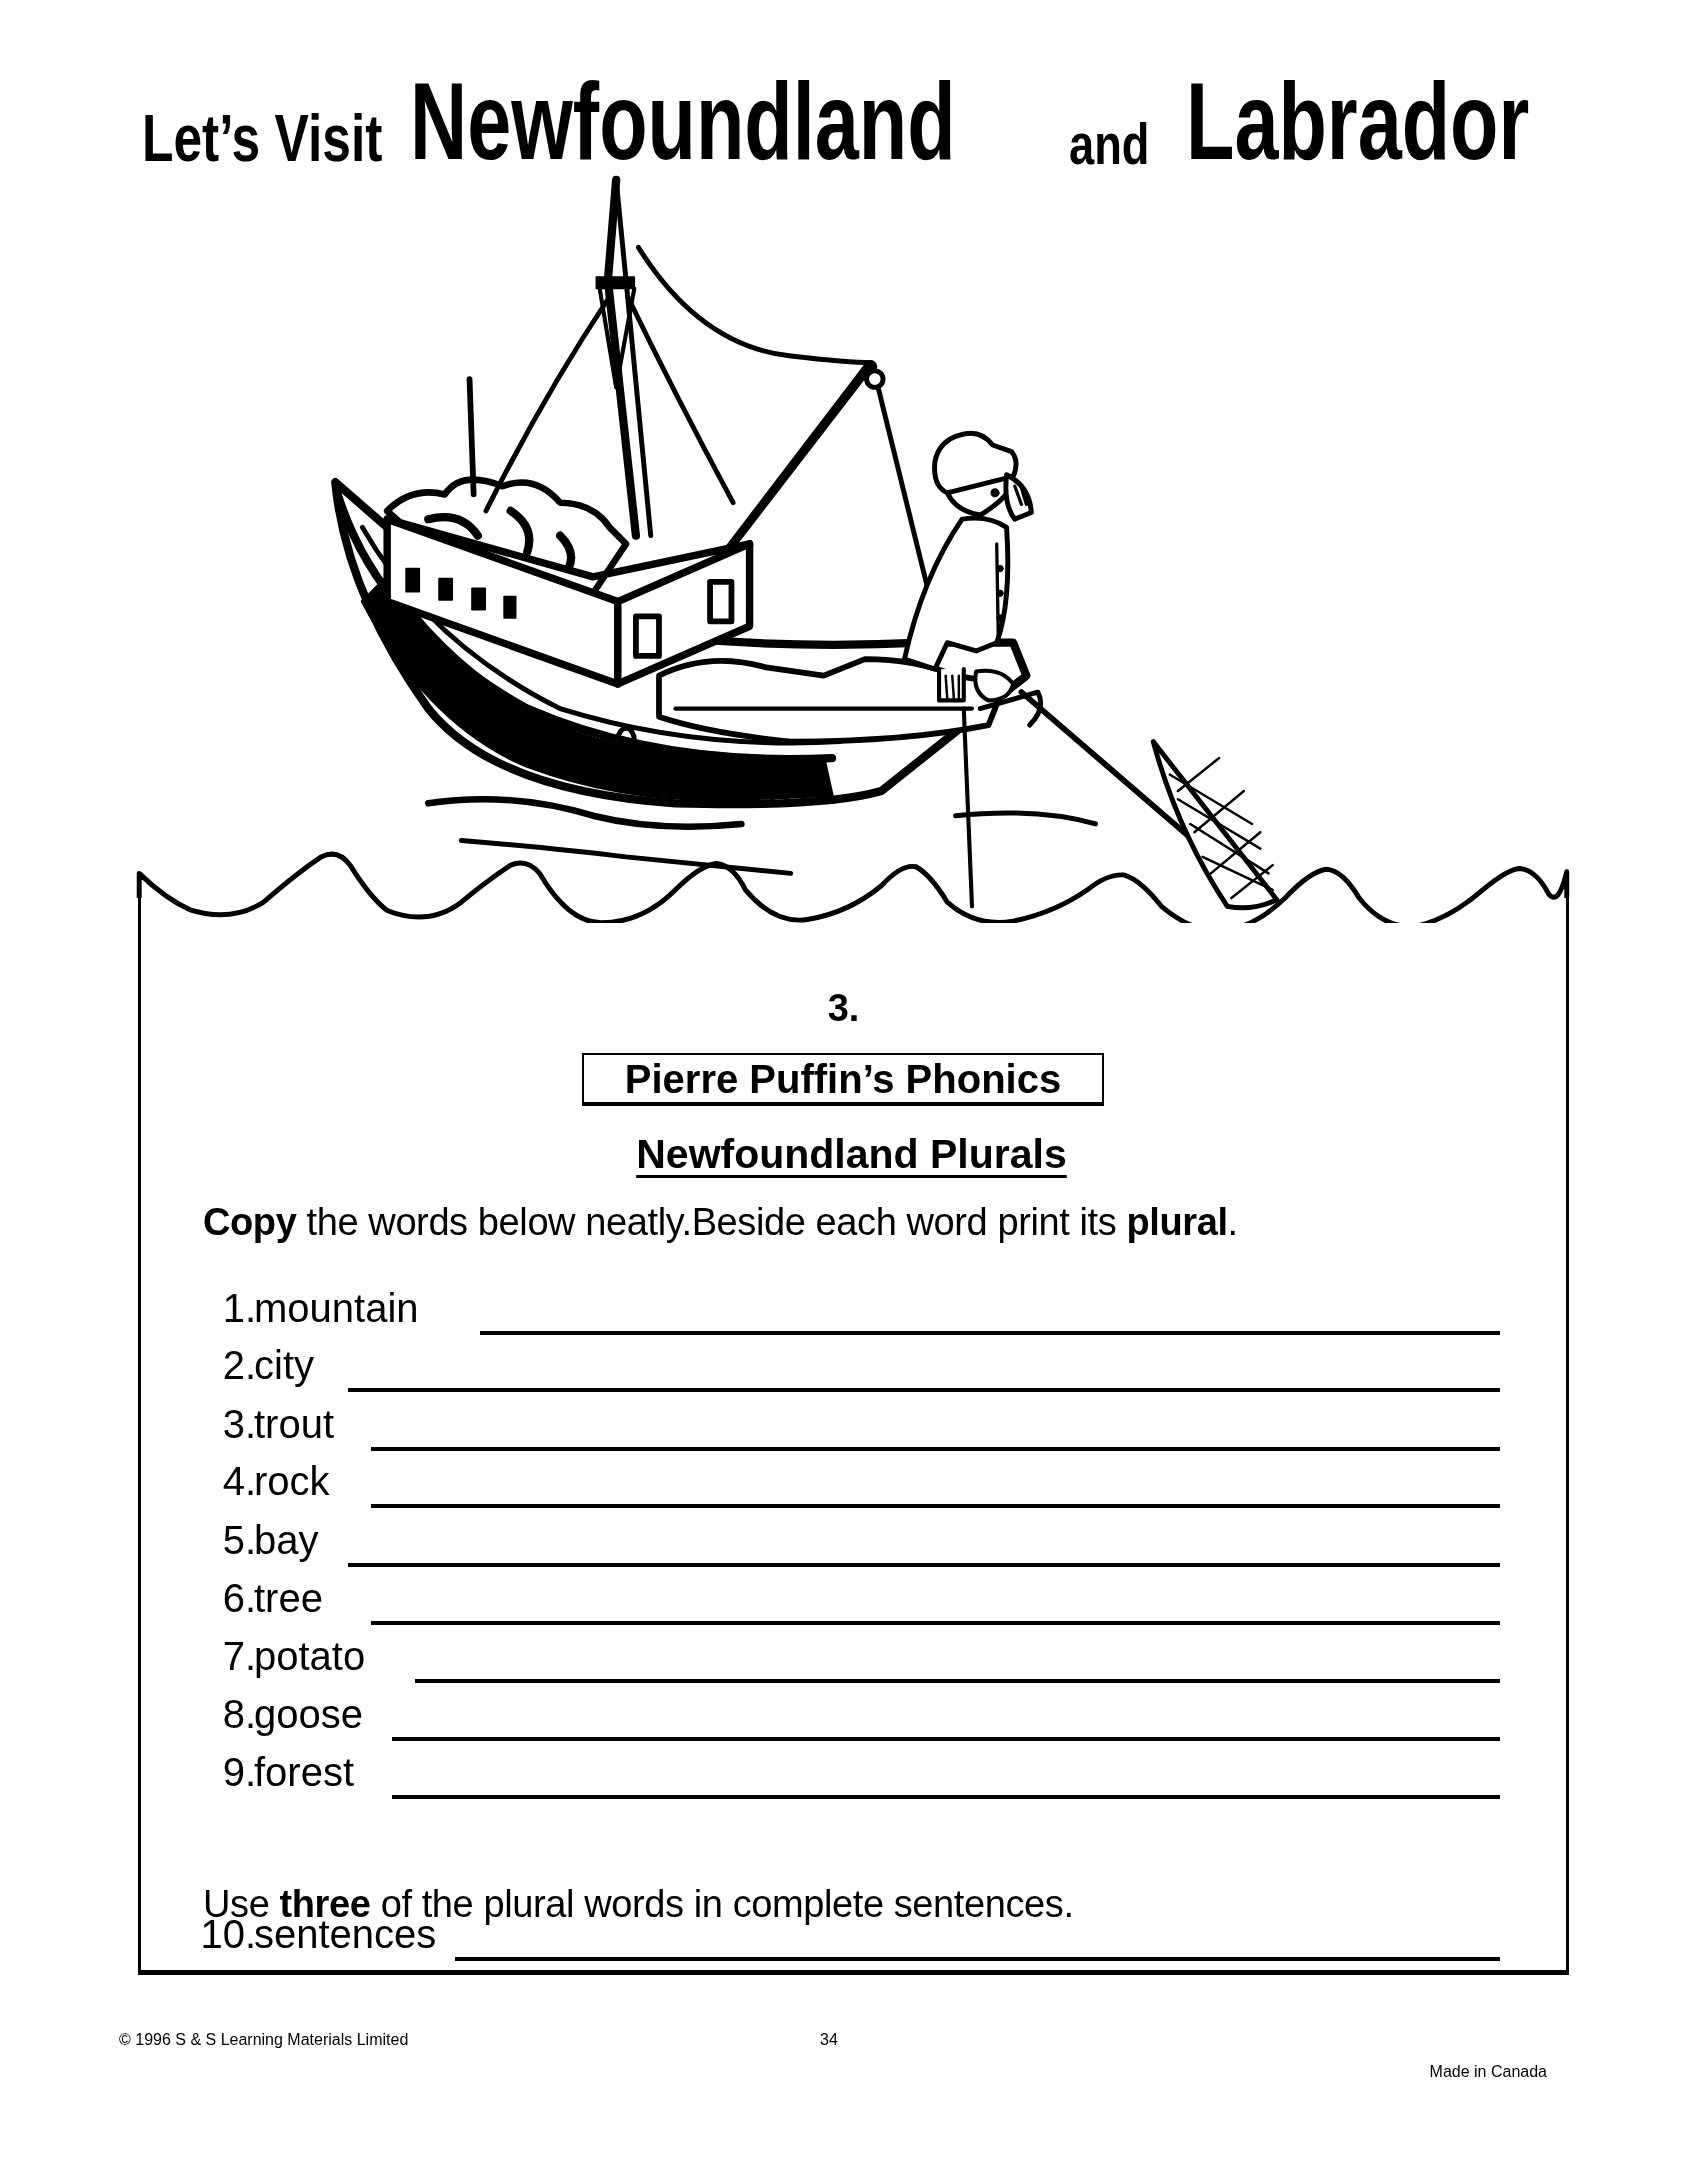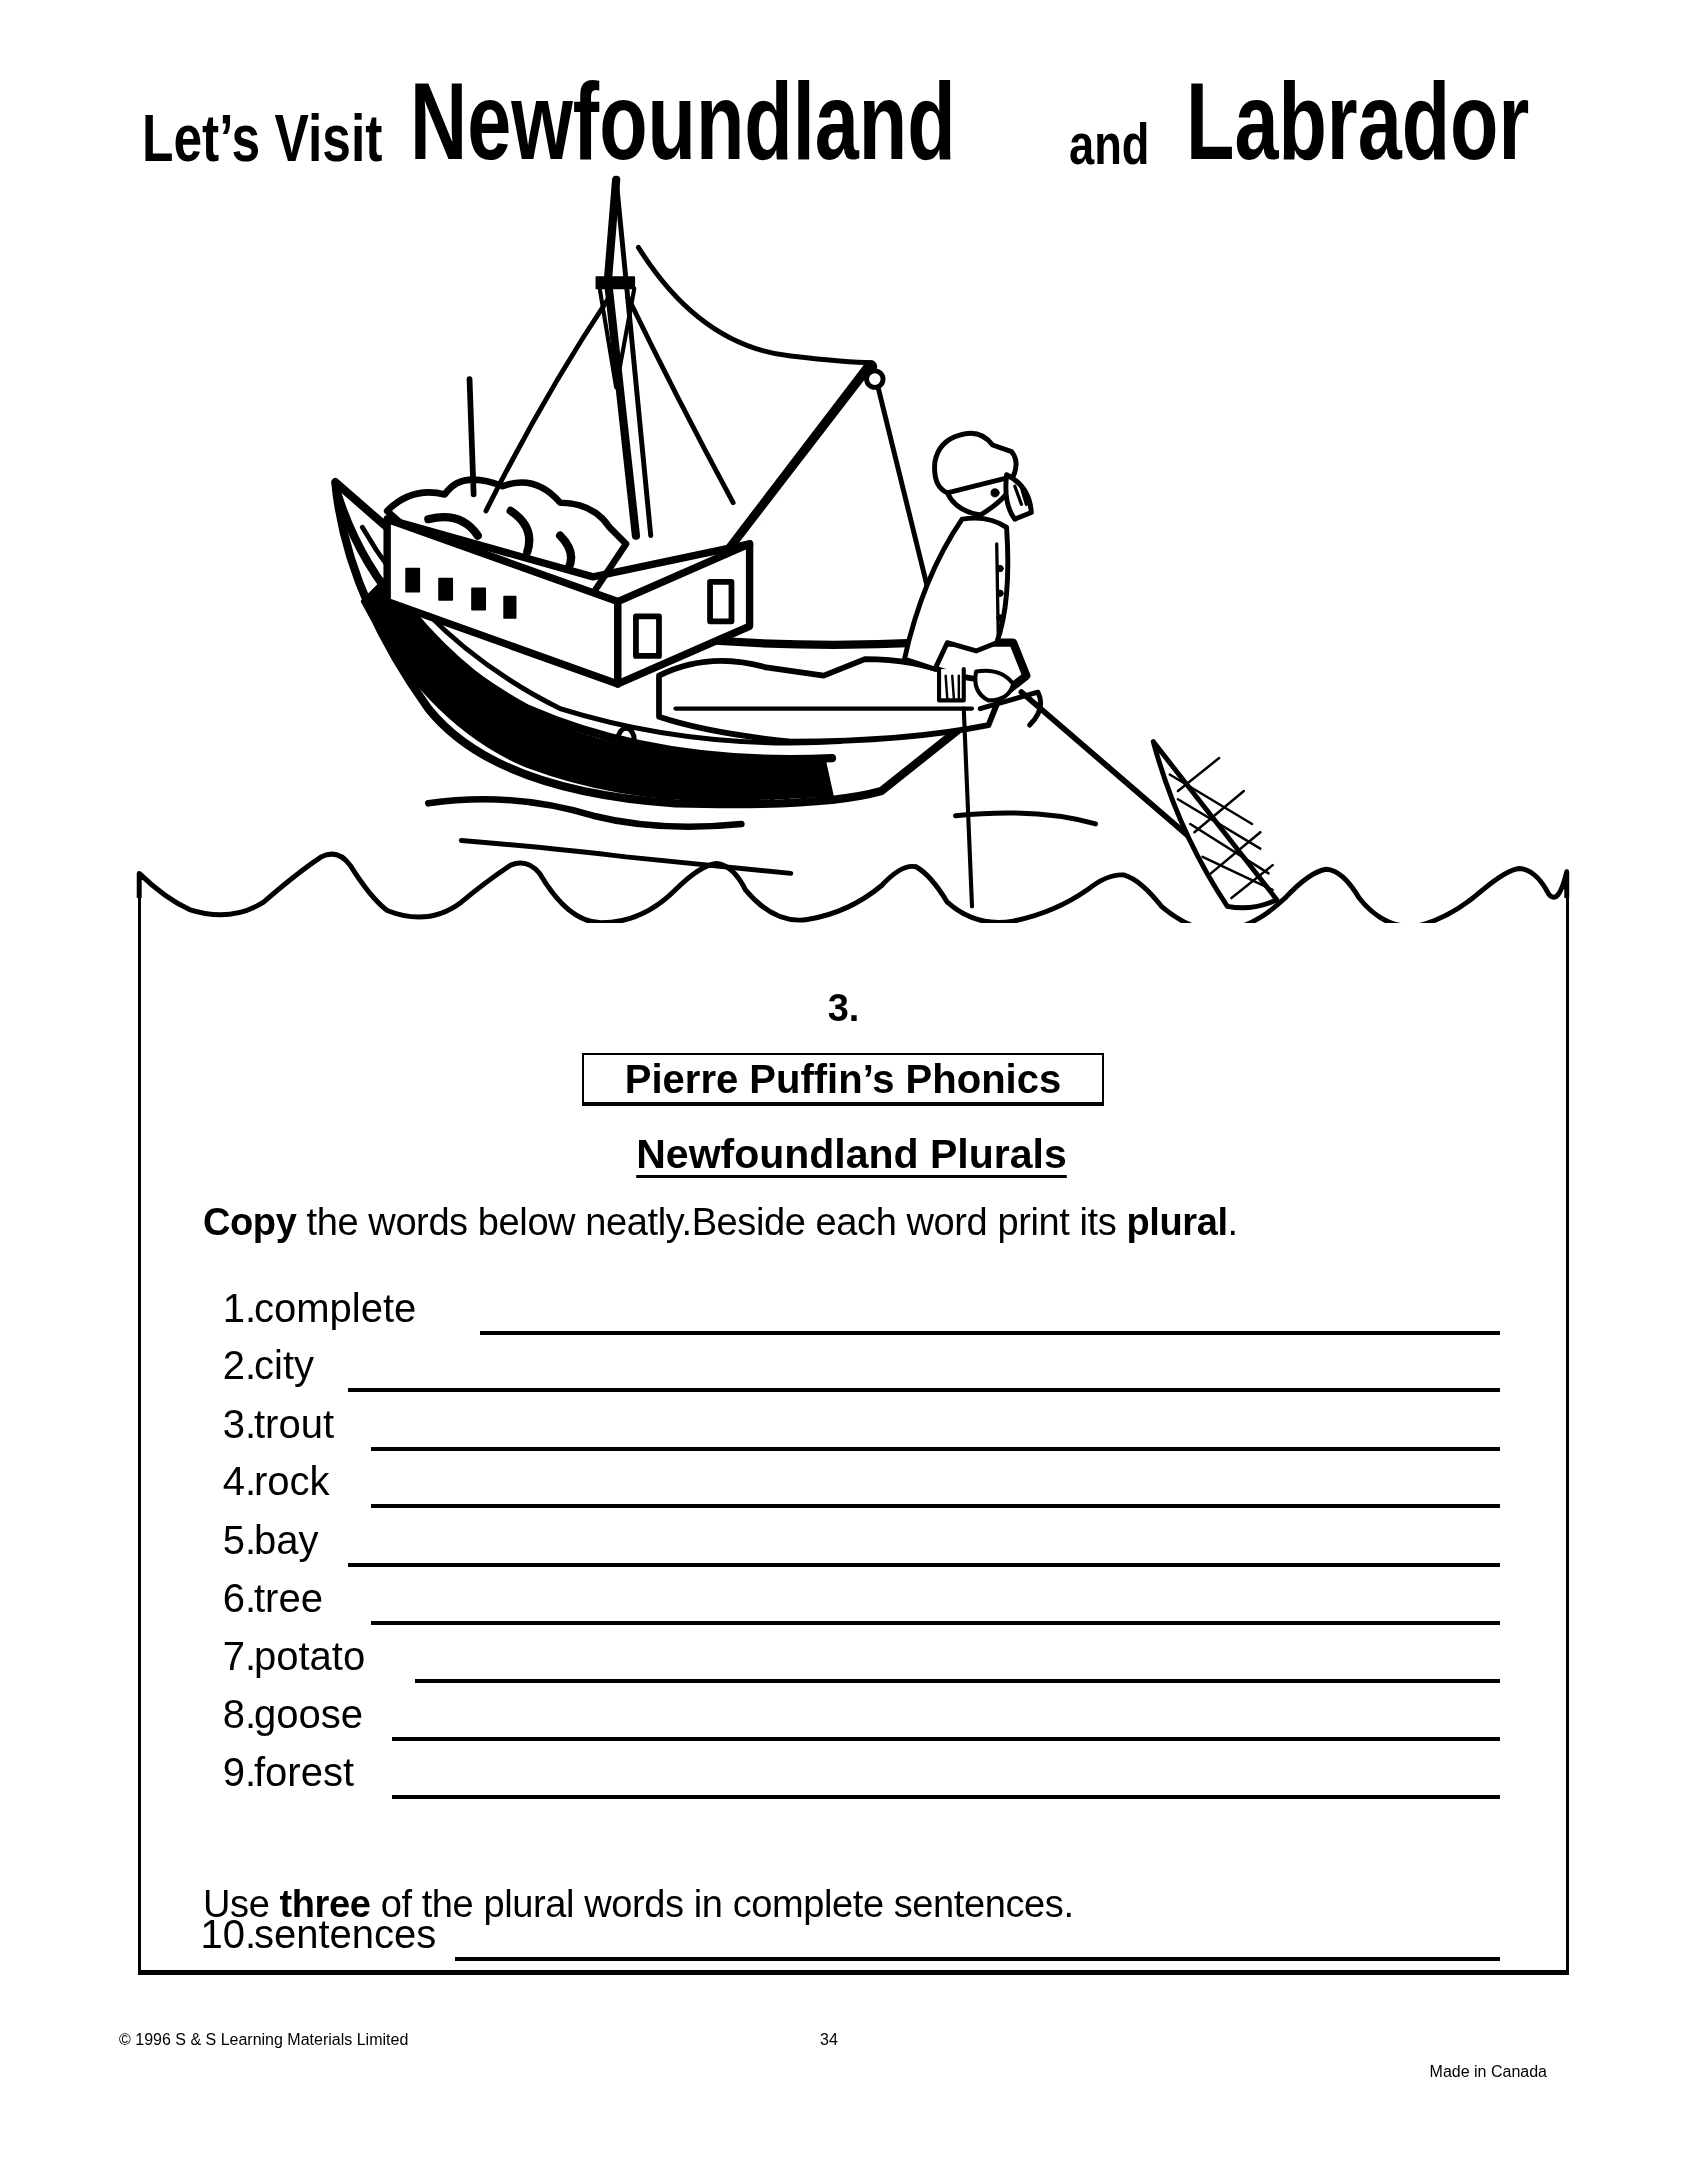--- a/index.html
+++ b/index.html
@@ -130,21 +130,21 @@
 
 <div class="ctr subtitle" style="top:1134px;">Newfoundland Plurals</div>
 
 <div class="instr" style="top:1203px;">
   <b>Copy</b><span> the words below neatly.Beside each word print its </span><b>plural</b><span>.</span>
 </div>
 
 <div>
   <div class="row" style="top:1279px;">
     <span class="row-num">1.</span>
-    <span class="row-word">complete</span>
+    <span class="row-word">mountain</span>
     <span class="row-line" style="left:315px;"></span>
   </div>
   <div class="row" style="top:1336px;">
     <span class="row-num">2.</span>
     <span class="row-word">city</span>
     <span class="row-line" style="left:183px;"></span>
   </div>
   <div class="row" style="top:1395px;">
     <span class="row-num">3.</span>
     <span class="row-word">trout</span>

